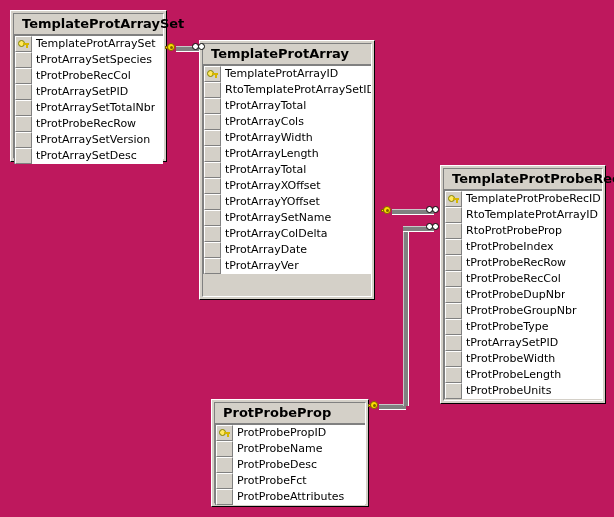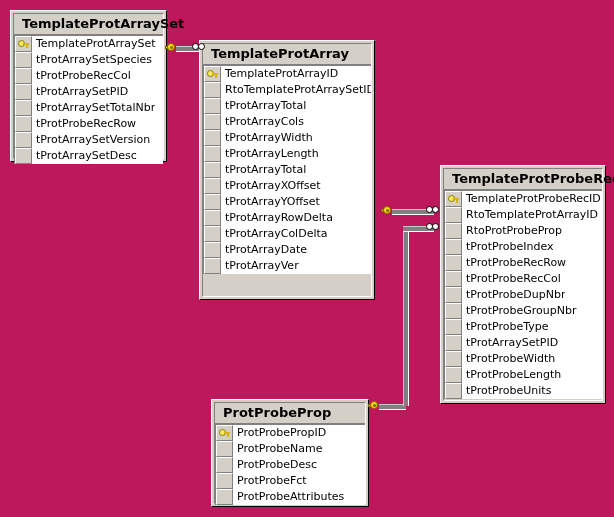--- a/index.html
+++ b/index.html
@@ -301,21 +301,21 @@
             <div class="field-row">
               <div class="field-gutter"></div>
               <div class="field-name">tProtArrayXOffset</div>
             </div>
             <div class="field-row">
               <div class="field-gutter"></div>
               <div class="field-name">tProtArrayYOffset</div>
             </div>
             <div class="field-row">
               <div class="field-gutter"></div>
-              <div class="field-name">tProtArrayRowDelta</div>
+              <div class="field-name">tProtArraySetName</div>
             </div>
             <div class="field-row">
               <div class="field-gutter"></div>
               <div class="field-name">tProtArrayColDelta</div>
             </div>
             <div class="field-row">
               <div class="field-gutter"></div>
               <div class="field-name">tProtArrayDate</div>
             </div>
             <div class="field-row">

